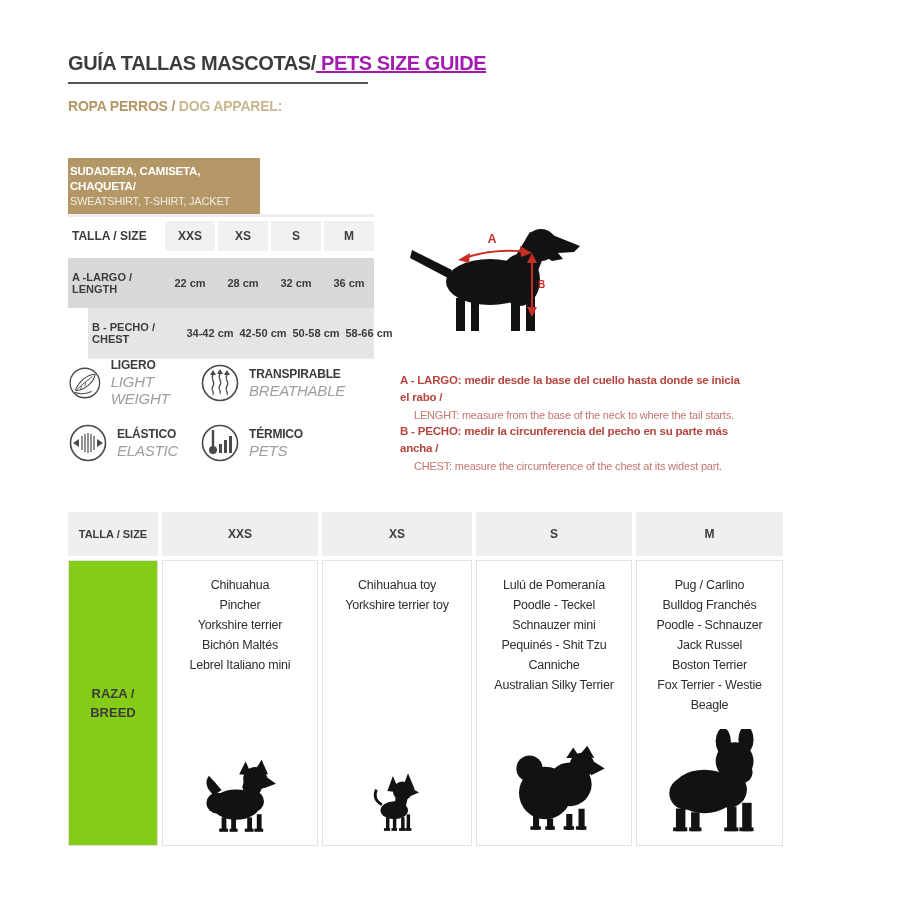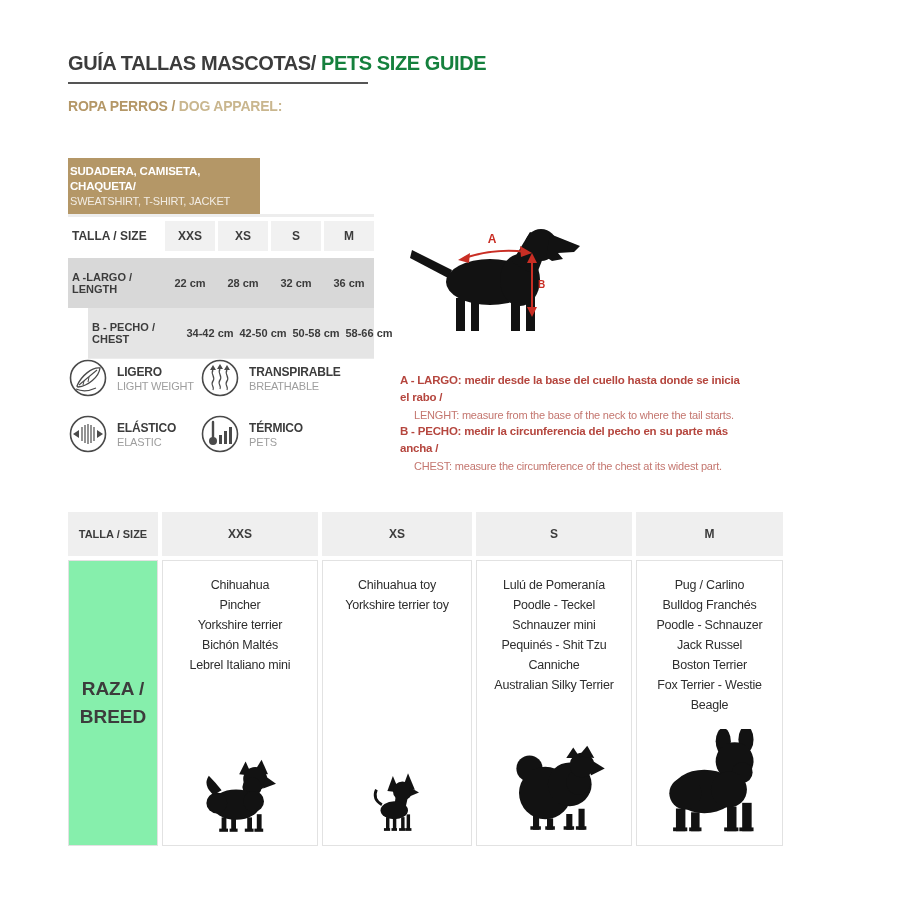--- a/index.html
+++ b/index.html
@@ -6,21 +6,21 @@
   body{
     width:900px;height:900px;background:#ffffff;position:relative;
     font-family:"Liberation Sans", sans-serif;color:#3c3c3c;overflow:hidden;
   }
   
   .title{
     position:absolute;left:68px;top:52px;width:300px;
     font-size:20px;font-weight:bold;letter-spacing:-0.4px;
     border-bottom:2px solid #555;padding-bottom:7px;white-space:nowrap;
   }
-  .title .en{color:#15803d;}
+  .title .en{color:#a21caf;text-decoration:underline;}
   .subtitle{
     position:absolute;left:68px;top:98px;font-size:14px;font-weight:bold;
     color:#b49767;letter-spacing:-0.2px;white-space:nowrap;
   }
   .subtitle .en{color:#c9b68e;}
   
   .banner{
     position:absolute;left:68px;top:158px;width:188px;background:#b49767;
     color:#fff;padding:6px 2px;line-height:1.3;
   }
@@ -40,38 +40,38 @@
   .st-row .cell.lab{justify-content:flex-start;padding-left:4px;}
   .row-a{background:#d8d8d8;}
   .row-b{background:#e5e5e5;border-bottom:1px solid #ececec;margin-left:20px;}
   
   .measure{position:absolute;left:408px;top:220px;}
   
   .features{position:absolute;left:68px;top:358px;display:grid;
     grid-template-columns:132px 190px;row-gap:16px;}
   .feature{display:flex;align-items:center;gap:9px;}
   .f-name{font-size:12px;font-weight:bold;letter-spacing:-0.2px;}
-  .f-sub{font-size:11px;color:#9e9e9e;letter-spacing:-0.2px;margin-top:1px;}
+  .f-sub{font-size:15px;color:#9e9e9e;letter-spacing:-0.2px;margin-top:1px;font-style:italic;}
   
   .notes{position:absolute;left:400px;top:372px;width:350px;line-height:1.5;}
   .note-bold{color:#b5463e;font-weight:bold;font-size:11.5px;letter-spacing:-0.2px;}
   .note-light{color:#c4766f;font-size:11px;padding-left:14px;letter-spacing:-0.2px;}
   
   .breed-table{position:absolute;left:68px;top:512px;width:717px;}
   .bt-h{display:grid;grid-template-columns:90px 156px 150px 156px 147px;column-gap:4px;
     height:44px;margin-bottom:4px;}
   .bt-h .cell{background:#efefef;display:flex;align-items:center;justify-content:center;
     font-weight:bold;font-size:12px;}
   .bt-h .cell.lab{font-size:11px;}
   .bt-b{display:grid;grid-template-columns:90px 156px 150px 156px 147px;column-gap:4px;
     height:286px;}
   .bt-col{background:#fff;border:1px solid #e2e2e2;position:relative;text-align:center;
     padding-top:14px;box-sizing:border-box;}
-  .bt-label{background:#86efac;border:1px solid #e2e2e2;display:flex;align-items:center;
-    justify-content:center;font-weight:bold;font-size:19px;line-height:1.5;text-align:center;}
+  .bt-label{background:#84cc16;border:1px solid #e2e2e2;display:flex;align-items:center;
+    justify-content:center;font-weight:bold;font-size:13px;line-height:1.5;text-align:center;}
   .breed{font-size:12.5px;line-height:20px;color:#2e2e2e;letter-spacing:-0.2px;}
   .dog-slot{position:absolute;left:0;right:0;bottom:10px;display:flex;
     justify-content:center;align-items:flex-end;}
 </style>
 </head>
 <body>
 
 <div class="title">
   <span>GUÍA TALLAS MASCOTAS/</span><span class="en"> PETS SIZE GUIDE</span>
 </div>

